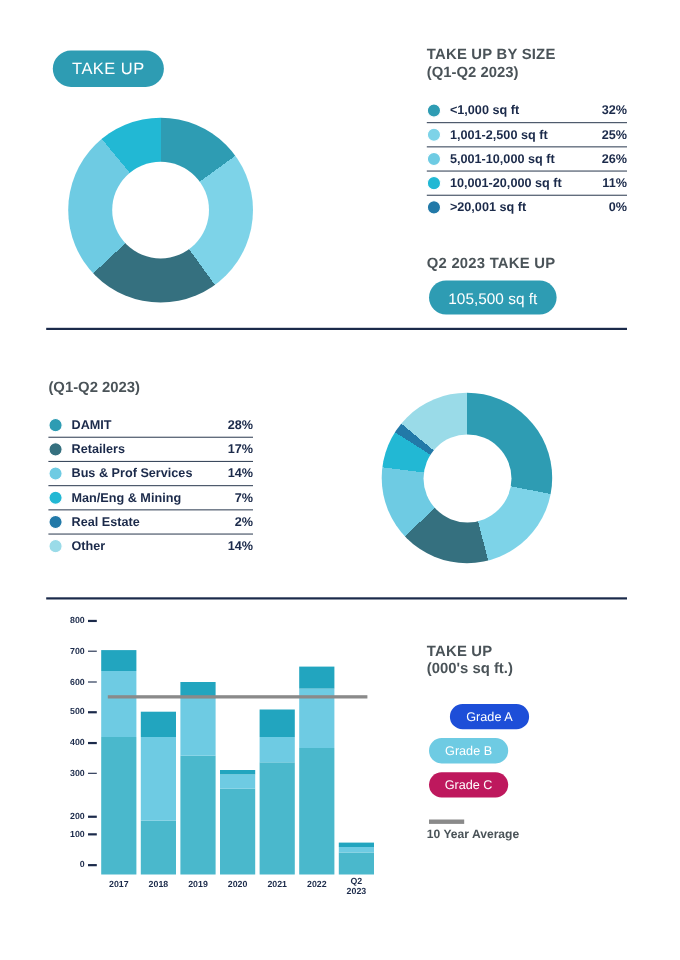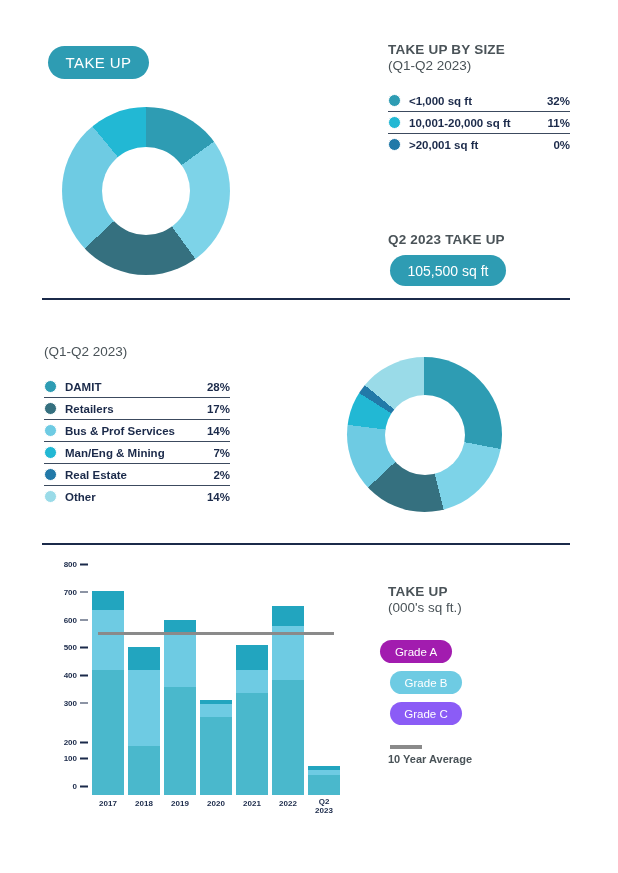--- a/index.html
+++ b/index.html
@@ -12,21 +12,21 @@
     position:relative;
   }
   .page{position:absolute;inset:0;}
 
   
   .sec-title{
     font-size:13.5px;font-weight:700;letter-spacing:.2px;
     color:#4a5358;line-height:15px;text-transform:uppercase;
   }
   .sec-sub{
-    font-size:13.5px;font-weight:400;color:#4a5358;line-height:15px;
+    font-size:13.5px;font-weight:700;color:#4a5358;line-height:15px;
   }
   .divider{position:absolute;height:2px;background:#1b2a4a;}
 
   
   .pill{
     display:inline-flex;align-items:center;justify-content:center;
     border-radius:999px;color:#fff;font-weight:400;
   }
   .pill-take-up{
     position:absolute;left:48px;top:46px;width:101px;height:33px;
@@ -101,20 +101,30 @@
   </div>
 
   <div class="sec-title" style="position:absolute;left:388px;top:42px;">TAKE UP BY SIZE</div>
   <div class="sec-sub" style="position:absolute;left:388px;top:58px;">(Q1-Q2 2023)</div>
 
   <div id="legend-size" class="legend" style="left:388px;top:90px;width:182px;">
       <div class="legend-row">
         <span class="dot" style="background: rgb(46, 156, 179);"></span>
         <span class="leg-label">&lt;1,000 sq ft</span>
         <span class="leg-val">32%</span>
+      </div>
+      <div class="legend-row">
+        <span class="dot" style="background: rgb(125, 211, 232);"></span>
+        <span class="leg-label">1,001-2,500 sq ft</span>
+        <span class="leg-val">25%</span>
+      </div>
+      <div class="legend-row">
+        <span class="dot" style="background: rgb(110, 203, 227);"></span>
+        <span class="leg-label">5,001-10,000 sq ft</span>
+        <span class="leg-val">26%</span>
       </div>
       <div class="legend-row">
         <span class="dot" style="background: rgb(34, 184, 212);"></span>
         <span class="leg-label">10,001-20,000 sq ft</span>
         <span class="leg-val">11%</span>
       </div>
       <div class="legend-row">
         <span class="dot" style="background: rgb(34, 121, 168);"></span>
         <span class="leg-label">&gt;20,001 sq ft</span>
         <span class="leg-val">0%</span>
@@ -221,21 +231,21 @@
         </div>
         <div class="xlab" style="left: 210px; top: 224px;">Q2<br>2023</div>
         <div class="avgline" style="bottom: 160.395px; left: 6px; width: 236px; background: rgb(138, 138, 138);"></div>
       </div>
   </div>
 
   <div class="sec-title" style="position:absolute;left:388px;top:584px;">TAKE UP</div>
   <div class="sec-sub" style="position:absolute;left:388px;top:600px;">(000's sq ft.)</div>
 
   <div id="grade-pills">
-      <div class="pill pill-grade" style="left: 380px; top: 640px; background: #a21caf;">Grade A</div>
+      <div class="pill pill-grade" style="left: 409px; top: 640px; background: #1d4ed8;">Grade A</div>
       <div class="pill pill-grade" style="left: 390px; top: 671px; background: rgb(110, 203, 227);">Grade B</div>
-      <div class="pill pill-grade" style="left: 390px; top: 702px; background: #8b5cf6;">Grade C</div>
+      <div class="pill pill-grade" style="left: 390px; top: 702px; background: #be185d;">Grade C</div>
     </div>
 
   <div class="avg-swatch"></div>
   <div class="avg-text">10 Year Average</div>
 
 </div>
 
 </body></html>

